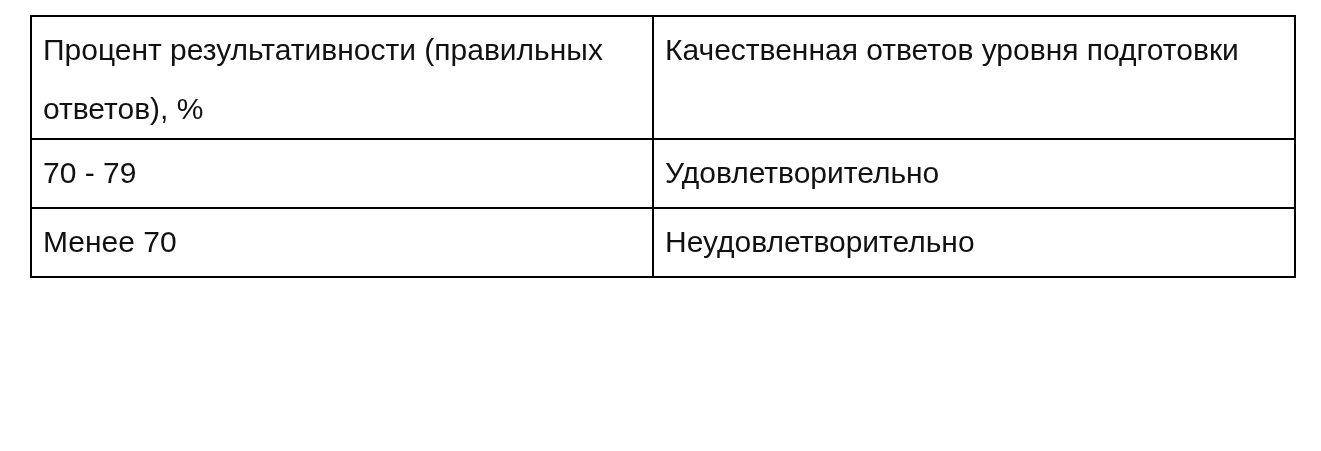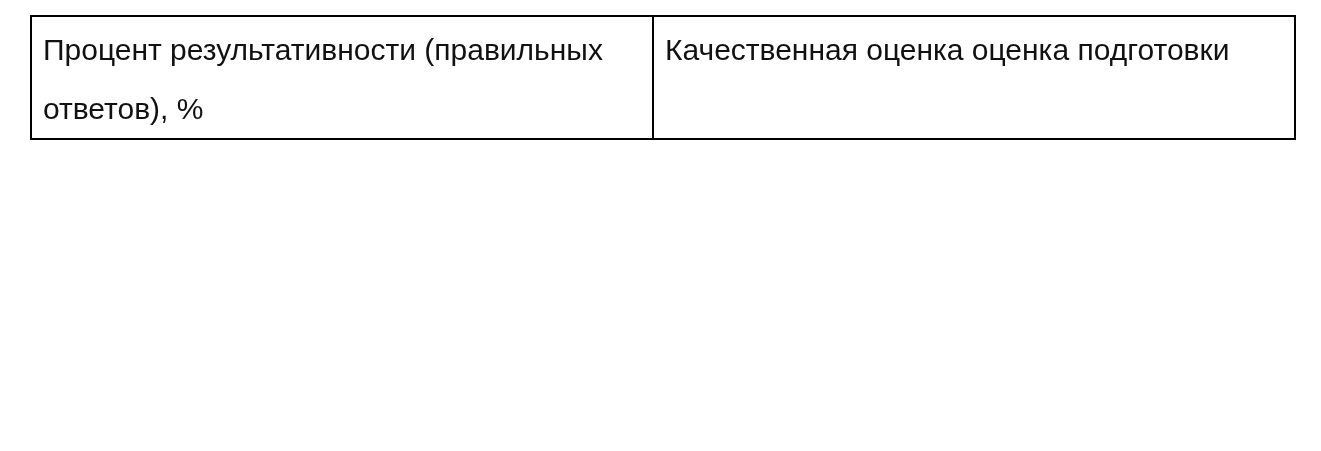--- a/index.html
+++ b/index.html
@@ -48,18 +48,26 @@
 <div class="page">
   <div class="grading-table-wrap">
     <table class="grading-table">
       <colgroup>
         <col class="col-percent">
         <col class="col-grade">
       </colgroup>
       <tbody>
         <tr class="header-row">
           <td>Процент результативности (правильных ответов), %</td>
-          <td>Качественная оценка оценка подготовки</td>
+          <td>Качественная ответов уровня подготовки</td>
+        </tr>
+        <tr class="data-row">
+          <td>70 - 79</td>
+          <td>Удовлетворительно</td>
+        </tr>
+        <tr class="data-row">
+          <td>Менее 70</td>
+          <td>Неудовлетворительно</td>
         </tr>
       </tbody>
     </table>
   </div>
 </div>
 
 </body></html>

